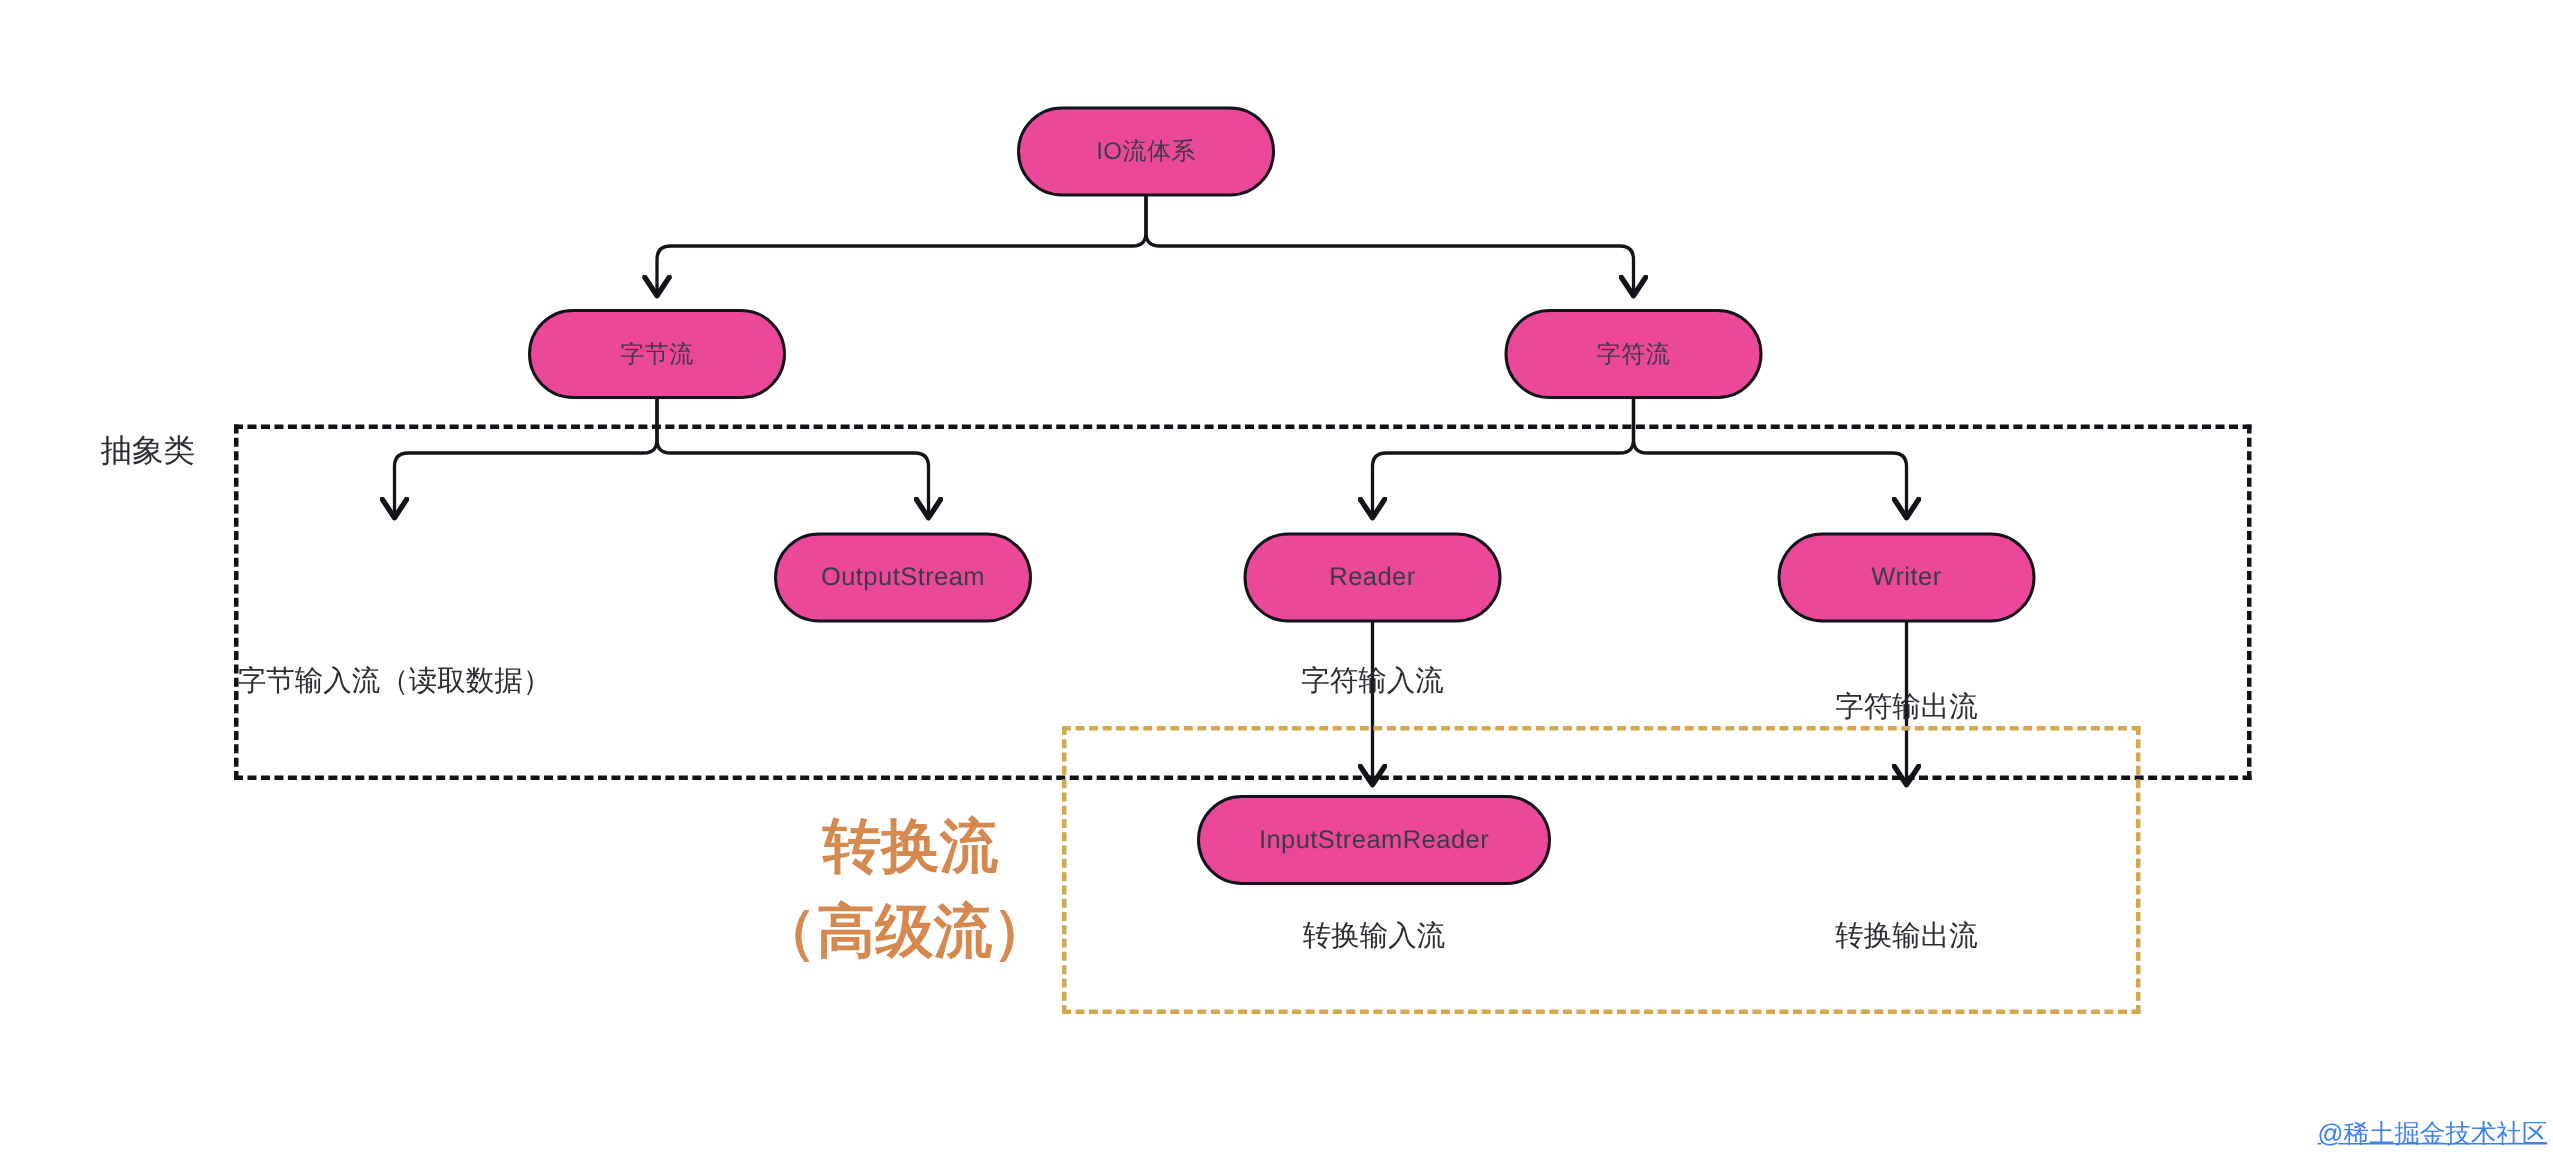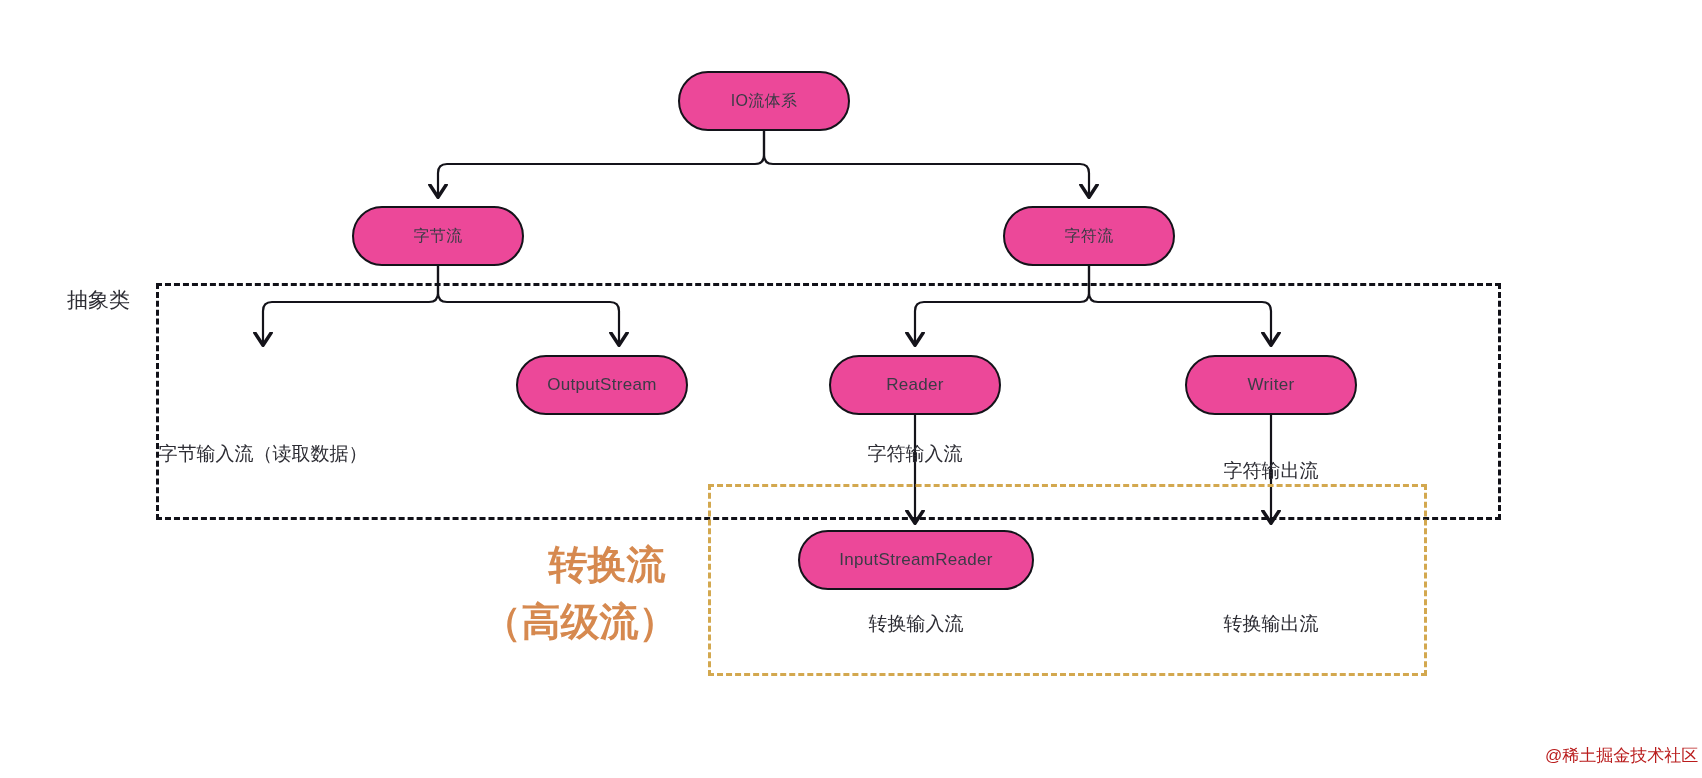--- a/index.html
+++ b/index.html
@@ -34,21 +34,21 @@
   }
   .side-label{
     position:absolute;z-index:4;color:#2c2c33;font-size:21px;white-space:nowrap;
   }
   .big-orange{
     position:absolute;z-index:4;color:#d6894f;
     font-size:39px;line-height:47px;font-weight:700;
     white-space:nowrap;text-align:center;
   }
   .watermark{
-    position:absolute;z-index:6;color:#b91c1c;font-size:17px;white-space:nowrap;
+    position:absolute;z-index:6;color:#3b82f6;font-size:17px;white-space:nowrap;text-decoration:underline;
   }
 </style>
 </head>
 <body>
 
 <div id="stage">
 
   <div class="group-box group-abstract" style="left:156px;top:283px;width:1345px;height:237px;"></div>
 
   <div class="group-box group-convert" style="left:708px;top:484px;width:719px;height:192px;"></div>
@@ -114,17 +114,17 @@
   <div class="caption" style="left:1121px;top:441px;width:300px;margin-top:17px;">字符输出流</div>
 
   <div class="caption" style="left:766px;top:611px;width:300px;">转换输入流</div>
 
   <div class="caption" style="left:1121px;top:611px;width:300px;">转换输出流</div>
 
   <div class="side-label" style="left:67px;top:286px;">抽象类</div>
 
   <div class="big-orange" style="left:477px;top:541px;width:260px;">转换流</div>
 
-  <div class="big-orange" style="left:450px;top:598px;width:260px;">（高级流）</div>
+  <div class="big-orange" style="left:473px;top:598px;width:260px;">（高级流）</div>
 
   <div class="watermark" style="left:1545px;top:744px;">@稀土掘金技术社区</div>
 
 </div>
 
 </body></html>

